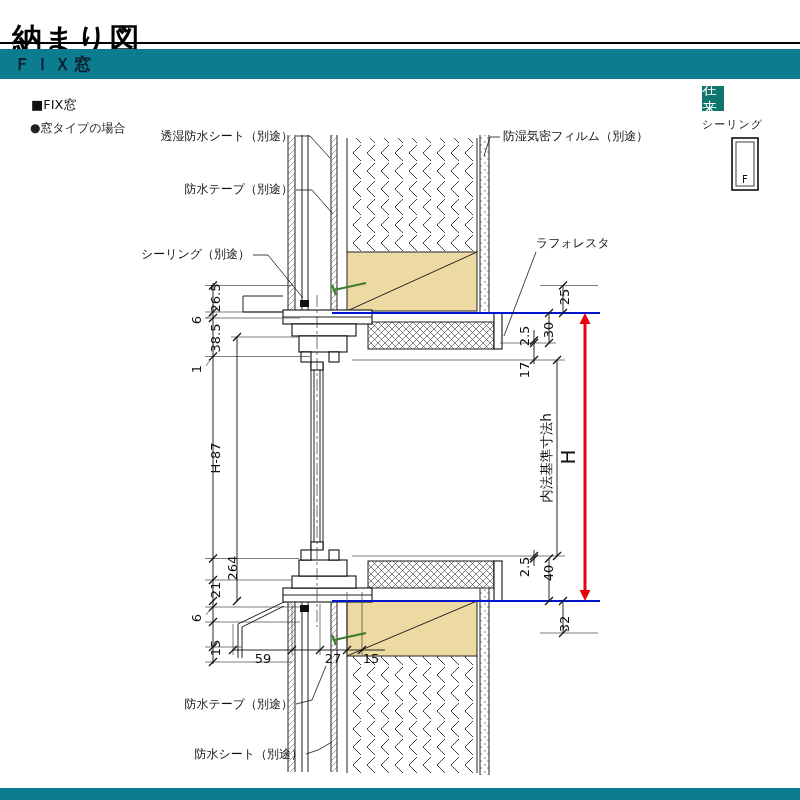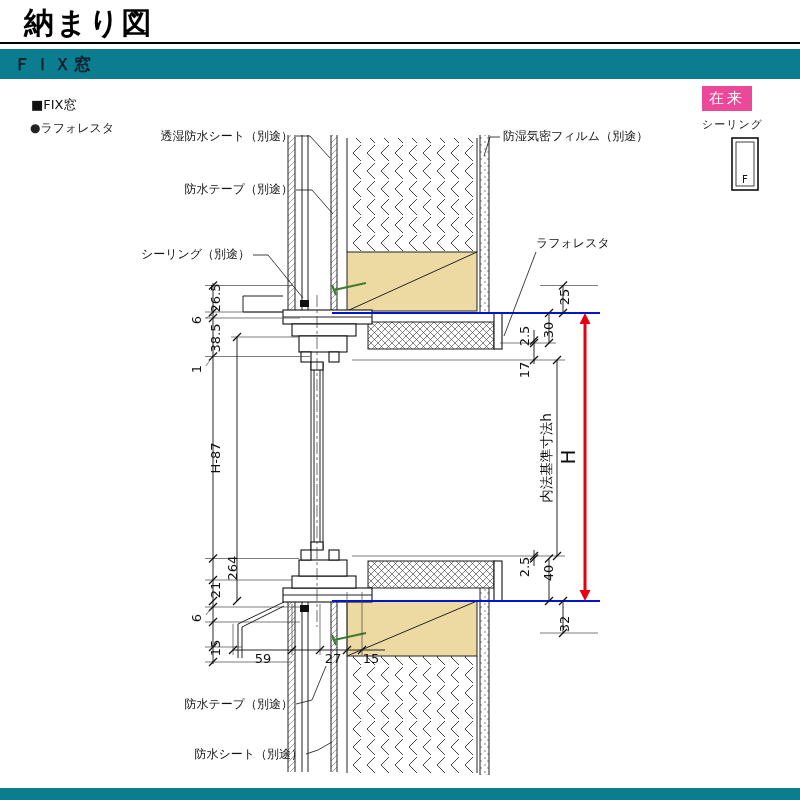--- a/index.html
+++ b/index.html
@@ -2,26 +2,26 @@
 <html><head>
 <meta charset="utf-8">
 <style>
   * { margin:0; padding:0; box-sizing:border-box; }
   html,body { width:800px; height:800px; }
   body {
     position:relative; background:#ffffff; overflow:hidden;
     font-family:"DejaVu Sans","Liberation Sans",sans-serif; color:#111;
   }
   .title-row { position:absolute; top:0; left:0; width:800px; height:44px; border-bottom:2px solid #000; background:#fff; }
-  .page-title { font-size:30px; font-weight:bold; letter-spacing:2px; padding:3px 0 0 24px; color:#000; }
+  .page-title { font-size:30px; font-weight:bold; letter-spacing:2px; padding:3px 0 0 12px; color:#000;margin-top:16px; }
   .section-bar { position:absolute; top:49px; left:0; width:800px; height:30px; background:#0b7d8e; display:flex; align-items:center; }
   .section-label { color:#0d2133; font-weight:bold; font-size:17px; letter-spacing:3px; padding-left:14px; }
   .sub-type { position:absolute; top:96px; left:31px; font-size:13px; color:#111; }
   .sub-case { position:absolute; top:120px; left:30px; font-size:12px; color:#222; }
-  .badge { position:absolute; top:86px; left:702px; width:50px; height:25px; background:#ec4899; color:#fff; font-size:15px; letter-spacing:3px; display:flex; align-items:center; justify-content:center; }
+  .badge { position:absolute; top:86px; left:702px; width:22px; height:25px; background:#0f766e; color:#fff; font-size:15px; letter-spacing:3px; display:flex; align-items:center; justify-content:center; }
   .badge-caption { position:absolute; top:117px; left:702px; font-size:11px; letter-spacing:1px; color:#111; }
   .footer-bar { position:absolute; top:788px; left:0; width:800px; height:12px; background:#0b7d8e; }
   svg.drawing { position:absolute; top:0; left:0; }
   svg text { font-family:"DejaVu Sans","Liberation Sans",sans-serif; fill:#111; }
   .ln   { stroke:#222; stroke-width:1; fill:none; }
   .thin { stroke:#444; stroke-width:0.7; fill:none; }
   .dim  { stroke:#111; stroke-width:0.9; fill:none; }
   .tick { stroke:#111; stroke-width:1.2; }
   .frm  { stroke:#111; stroke-width:1.1; fill:#ffffff; }
   .lead { stroke:#111; stroke-width:0.8; fill:none; }
@@ -33,21 +33,21 @@
 
 <div class="title-row">
   <div class="page-title">納まり図</div>
 </div>
 
 <div class="section-bar">
   <span class="section-label">ＦＩＸ窓</span>
 </div>
 
 <div class="sub-type">■FIX窓</div>
-<div class="sub-case">●ラフォレスタ</div>
+<div class="sub-case">●窓タイプの場合</div>
 
 <div class="badge">在来</div>
 <div class="badge-caption">シーリング</div>
 
 <svg class="drawing" width="800" height="800" viewBox="0 0 800 800">
   <defs>
     <pattern id="insul" width="18" height="14" patternUnits="userSpaceOnUse" patternTransform="rotate(90)">
       <path d="M1,3 L9,11 L17,3" fill="none" stroke="#444" stroke-width="1"></path>
     </pattern>
     <pattern id="xh" width="7" height="7" patternUnits="userSpaceOnUse">

